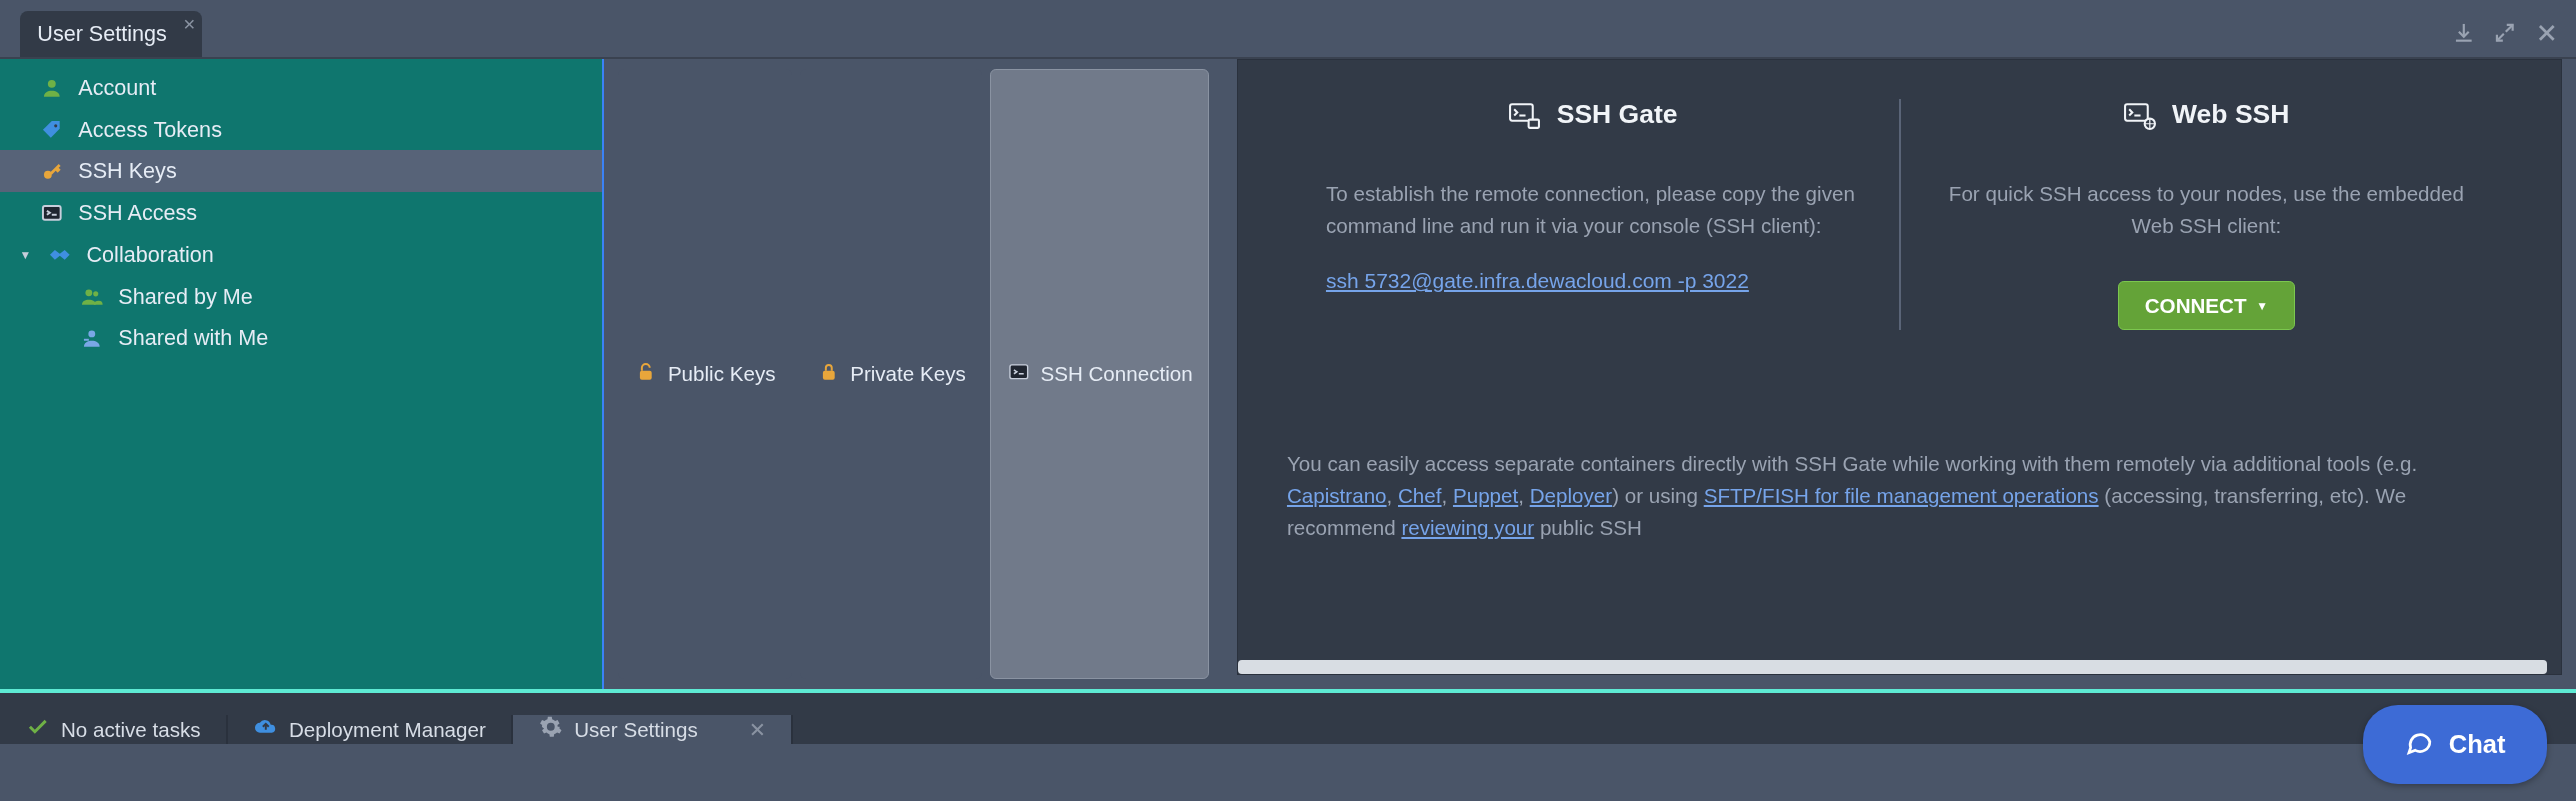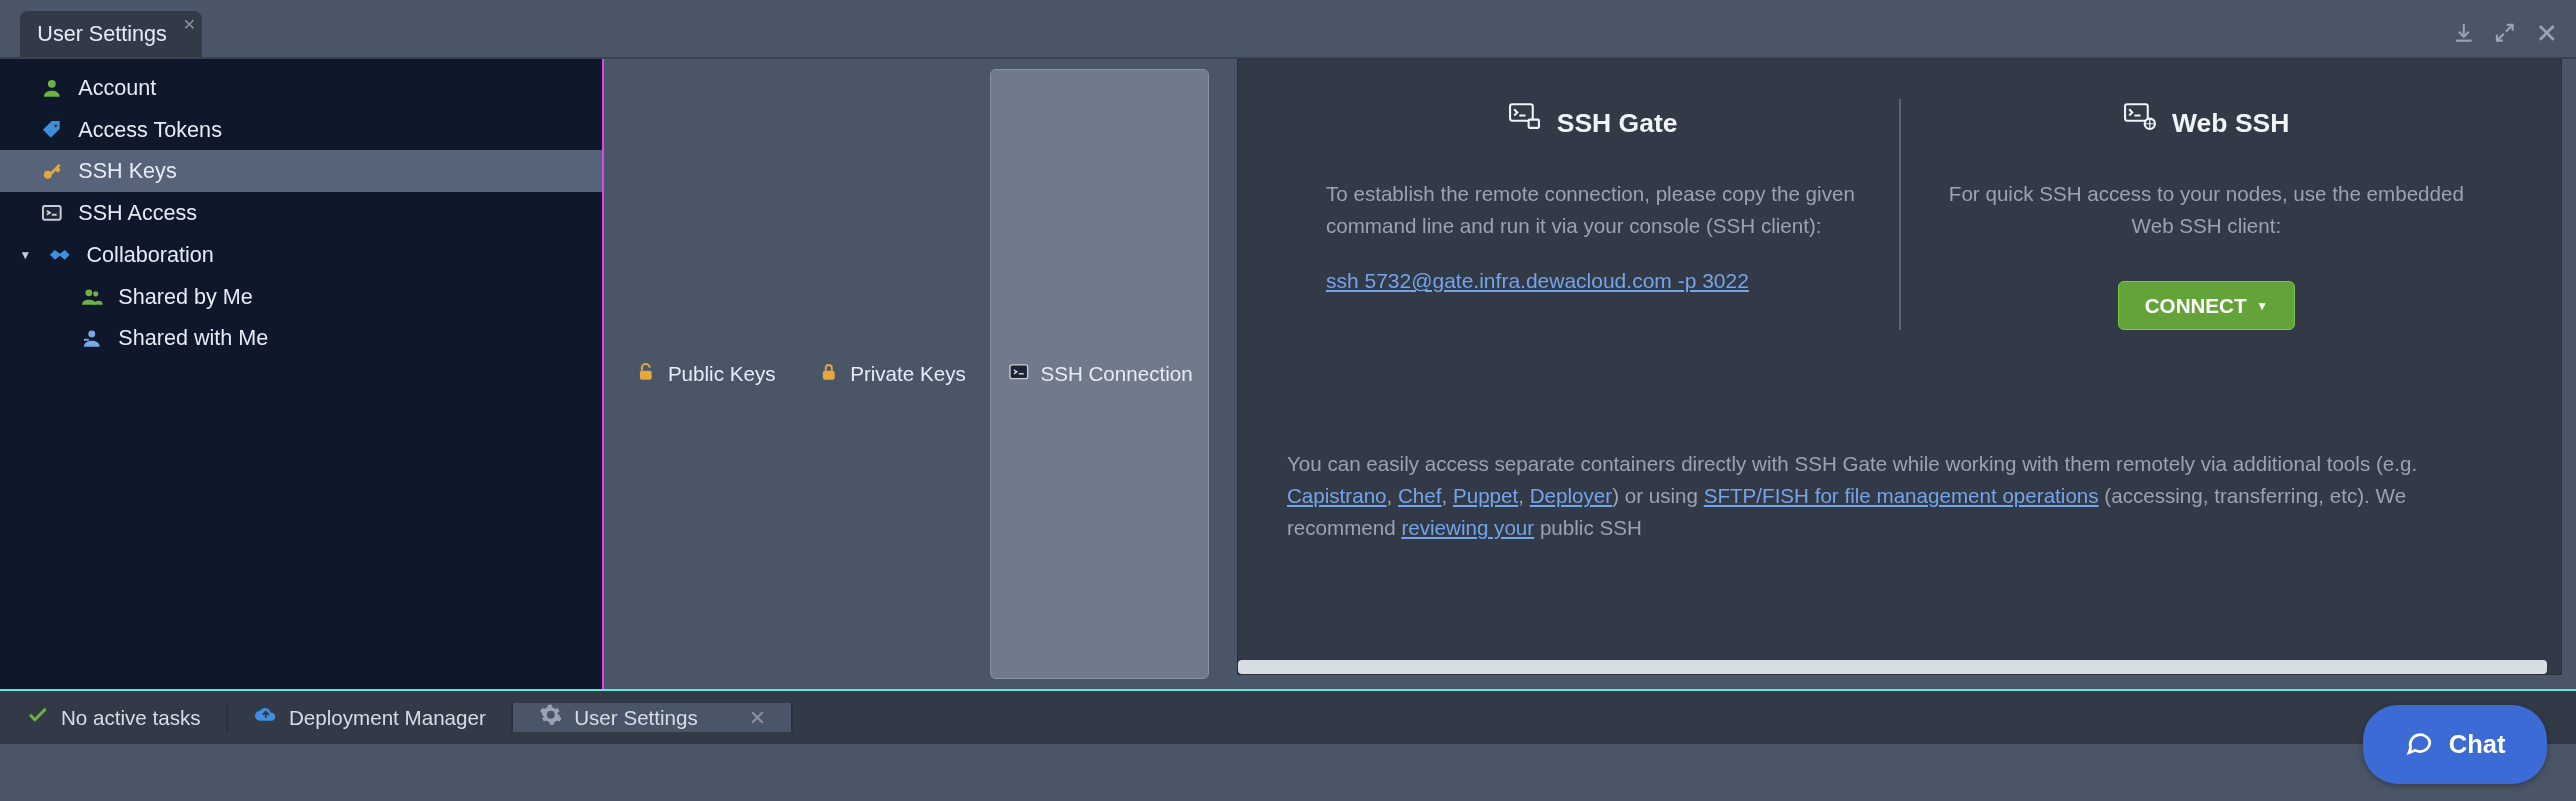--- a/index.html
+++ b/index.html
@@ -58,23 +58,23 @@
   .body-area {
     flex: 1;
     display: flex;
     background: #323a47;
     min-height: 0;
   }
 
   
   .sidebar {
     width: 604px;
-    background: #0f172a;
+    background: #0f766e;
     padding: 7.9px 0 0 0;
-    border-right: 2px solid #d946ef;
+    border-right: 2px solid #3b82f6;
     overflow-y: auto;
   }
   .side-item {
     display: flex;
     align-items: center;
     gap: 13.8px;
     padding: 7.9px 17.7px 7.9px 39px;
     font-size: 21.6px;
     color: #e6ecf5;
     cursor: pointer;
@@ -131,21 +131,21 @@
     display: flex;
     gap: 0;
   }
   .col {
     flex: 1;
     padding: 0 39px;
   }
   .col:first-child { border-right: 2px solid #5a6477; }
   .col-header {
     display: flex;
-    align-items: flex-end;
+    align-items: flex-start;
     justify-content: center;
     gap: 15.7px;
     font-size: 26.5px;
     font-weight: bold;
     color: #f1f4f8;
     margin-bottom: 39px;
   }
   .col-text {
     font-size: 20.6px;
     line-height: 1.55;
@@ -189,23 +189,23 @@
     right: 13.8px;
     height: 13.8px;
     background: #d8dde3;
     border-radius: 3.9px;
   }
 
   
   .status-bar {
     height: 55px;
     background: #323a47;
-    border-top: 2px solid #5eead4;
-    display: flex;
-    align-items: center;
+    border-top: 4px solid #5eead4;
+    display: flex;
+    align-items: flex-end;
   }
   .status-seg {
     display: flex;
     align-items: center;
     gap: 11.8px;
     padding: 0 25.5px;
     font-size: 20.6px;
     color: #d7dde6;
     border-right: 2px solid #2a313d;
   }

